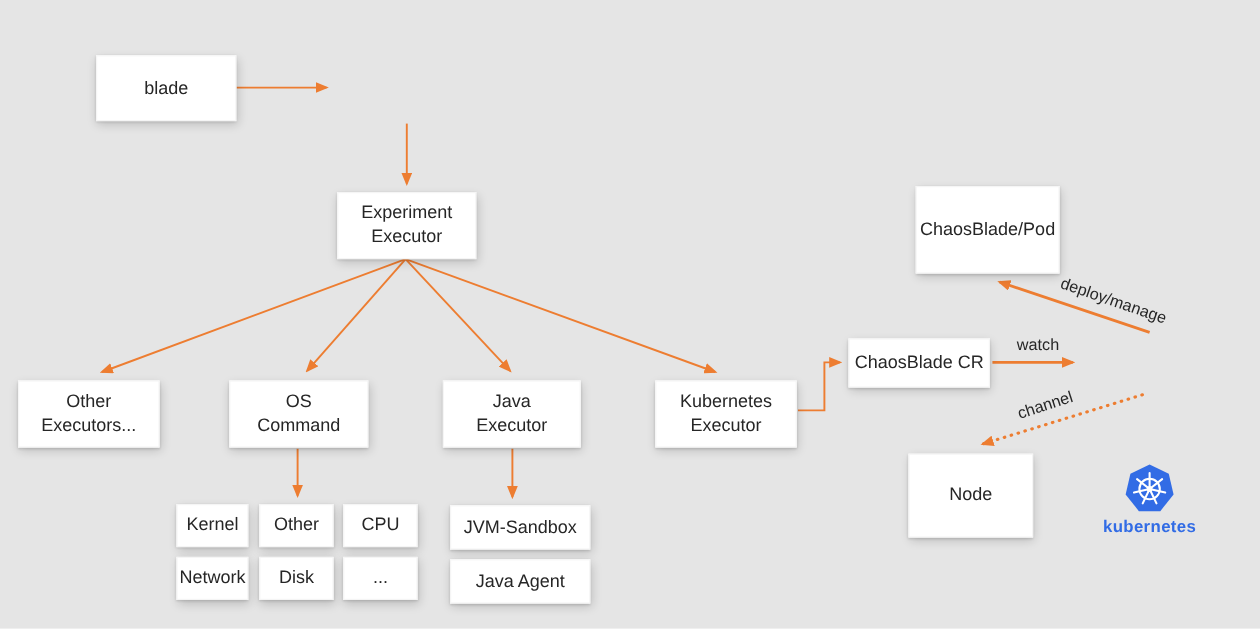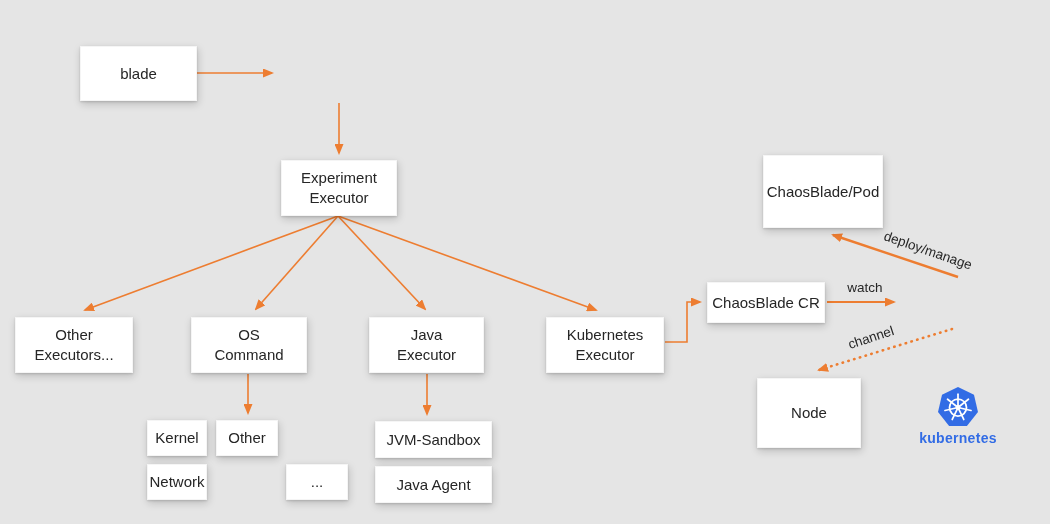--- a/index.html
+++ b/index.html
@@ -84,21 +84,23 @@
   <div class="box n-javaexec">Java
 Executor</div>
   <div class="box n-k8sexec">Kubernetes
 Executor</div>
   <div class="box n-cbcr">ChaosBlade CR</div>
   <div class="box n-containerpod">ChaosBlade/Pod</div>
   <div class="box n-node">Node</div>
 
   <div class="box n-kernel">Kernel</div>
   <div class="box n-memory">Other</div>
+  <div class="box n-cpu">CPU</div>
   <div class="box n-network">Network</div>
+  <div class="box n-disk">Disk</div>
   <div class="box n-more">...</div>
   <div class="box n-jvmsandbox">JVM-Sandbox</div>
   <div class="box n-javaagent">Java Agent</div>
 
   <div class="edge-label el-watch">watch</div>
   <div class="edge-label el-deploy">deploy/manage</div>
   <div class="edge-label el-channel">channel</div>
 
   <div class="k8s-logo">
     <svg width="46" height="42" viewBox="0 0 44 41">

